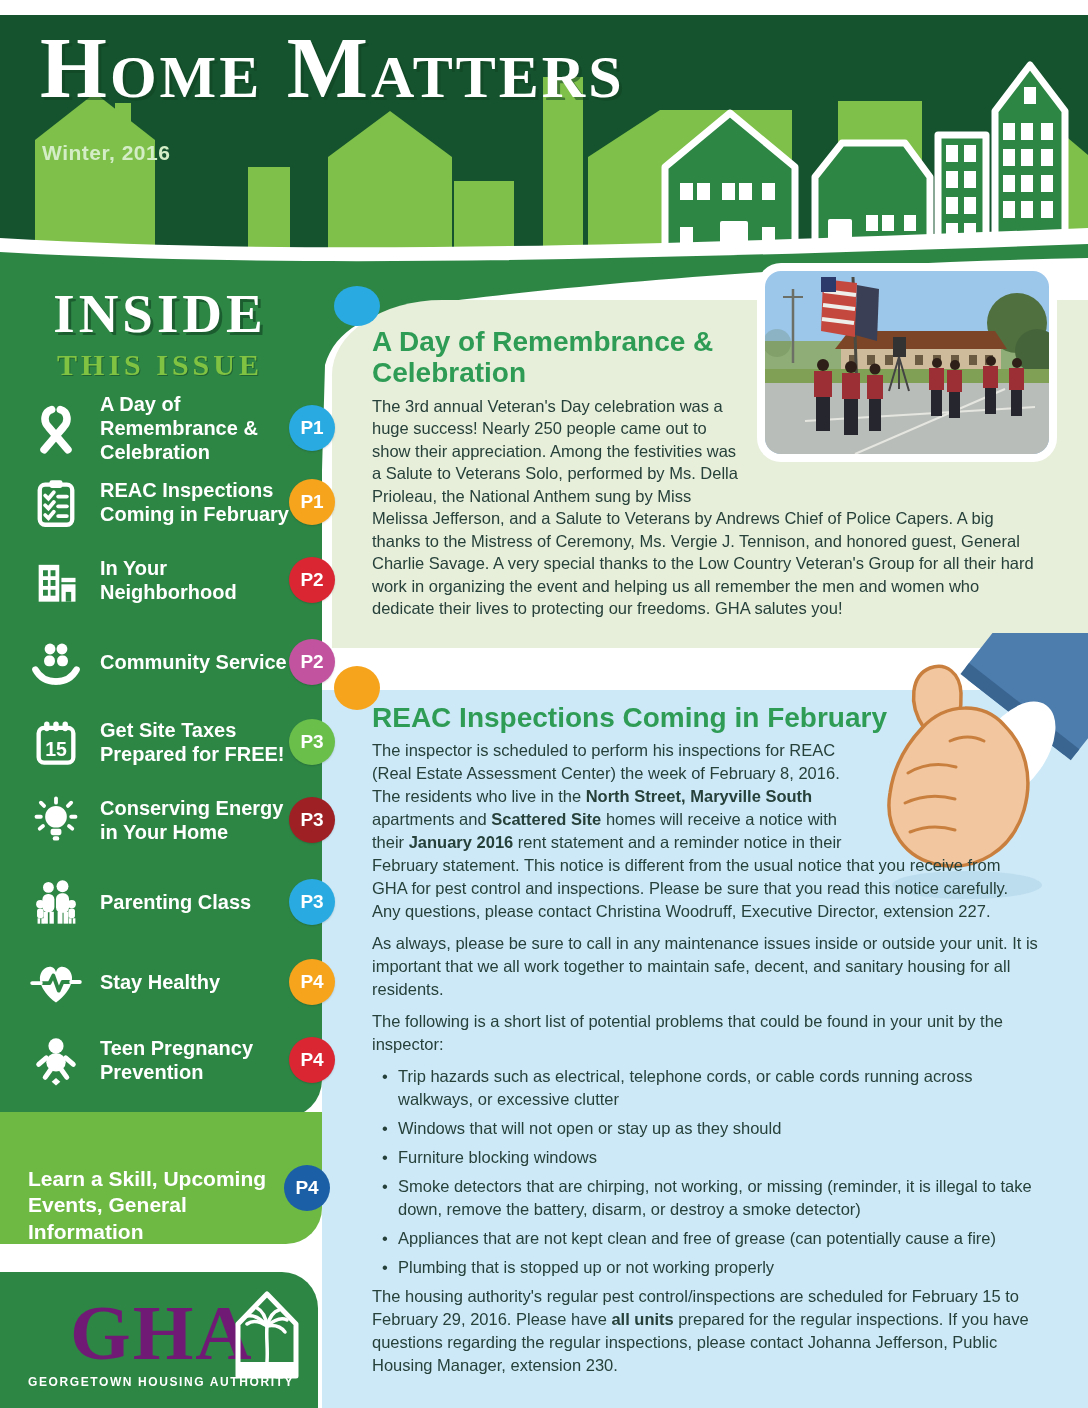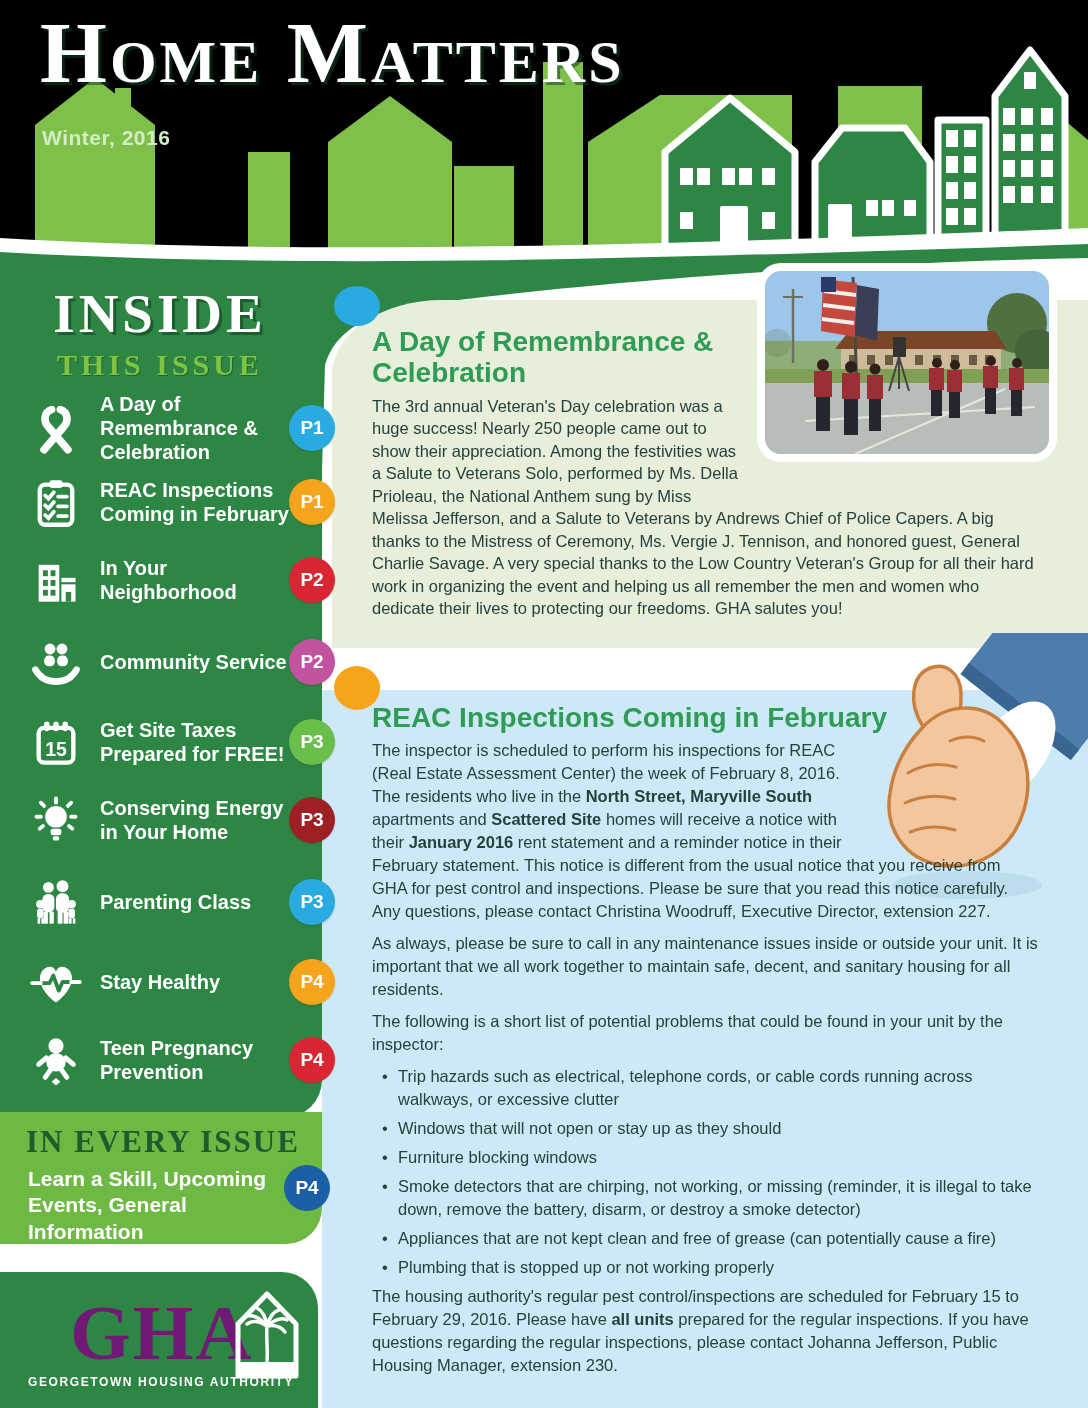--- a/index.html
+++ b/index.html
@@ -1,20 +1,20 @@
 <!DOCTYPE html>
 <html><head>
 <meta charset="utf-8">
 <style>
   html,body{margin:0;padding:0;background:#888;}
   #page{position:relative;width:1088px;height:1408px;margin:0 auto;background:#fff;
         overflow:hidden;font-family:"Liberation Sans",sans-serif;}
 
   
-  .header{position:absolute;left:0;top:0;width:1088px;height:258px;background:#000000;}
+  .header{position:absolute;left:0;top:15px;width:1088px;height:258px;background:#14532d;}
   .header svg{position:absolute;left:0;top:0;}
   .masthead-title{position:absolute;left:40px;top:6px;margin:0;color:#fff;
       font-family:"Liberation Serif",serif;font-weight:bold;font-size:86px;
       font-variant:small-caps;letter-spacing:3px;line-height:1.1;
       text-shadow:3px 3px 0 rgba(16,66,34,.55);}
   .masthead-issue{position:absolute;left:42px;top:126px;color:#d4edc7;
       font-weight:bold;font-size:21px;letter-spacing:.5px;}
 
   
   #curves{position:absolute;left:0;top:200px;}
@@ -338,21 +338,20 @@
             <path d="M19,33 L14,40"></path>
             <path d="M29,33 L34,40"></path>
           </g>
         </svg>
     </span>
     <span class="lbl">Teen Pregnancy Prevention</span>
     <span class="badge" style="background: rgb(217, 38, 50);">P4</span>
   </div>
 
   <div class="every-block"></div>
-  <div class="every-title">IN EVERY ISSUE</div>
   <div class="every-label">Learn a Skill, Upcoming Events, General Information</div>
   <span class="badge-every" style="background: rgb(27, 95, 166);">P4</span>
 
   <div class="gha-block"></div>
   <div class="gha-acronym">GHA</div>
   <span class="gha-icon">
     <svg width="78" height="100" viewBox="0 0 78 100">
         <path d="M10,42 L39,12 L68,42 L68,94 L10,94 Z" fill="none" stroke="#fff" stroke-width="5" stroke-linejoin="round"></path>
         <rect x="10" y="80" width="58" height="14" fill="#fff"></rect>
         <g stroke="#fff" stroke-width="3.5" fill="none" stroke-linecap="round">

